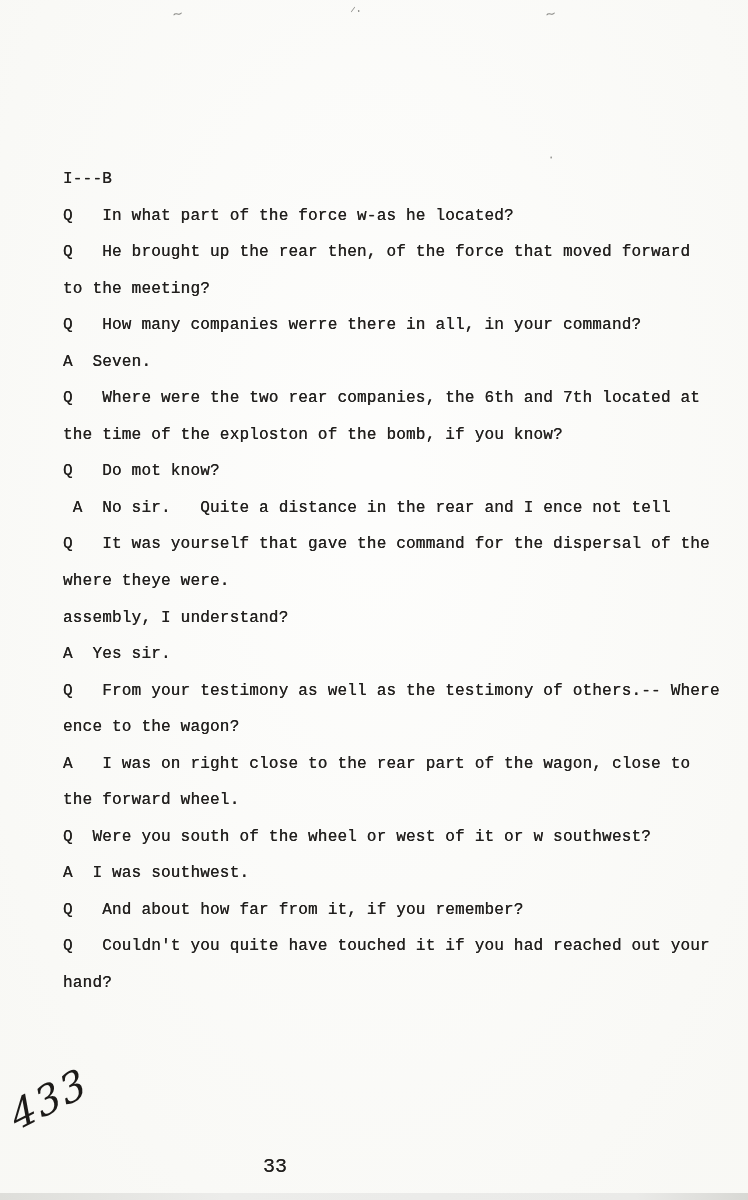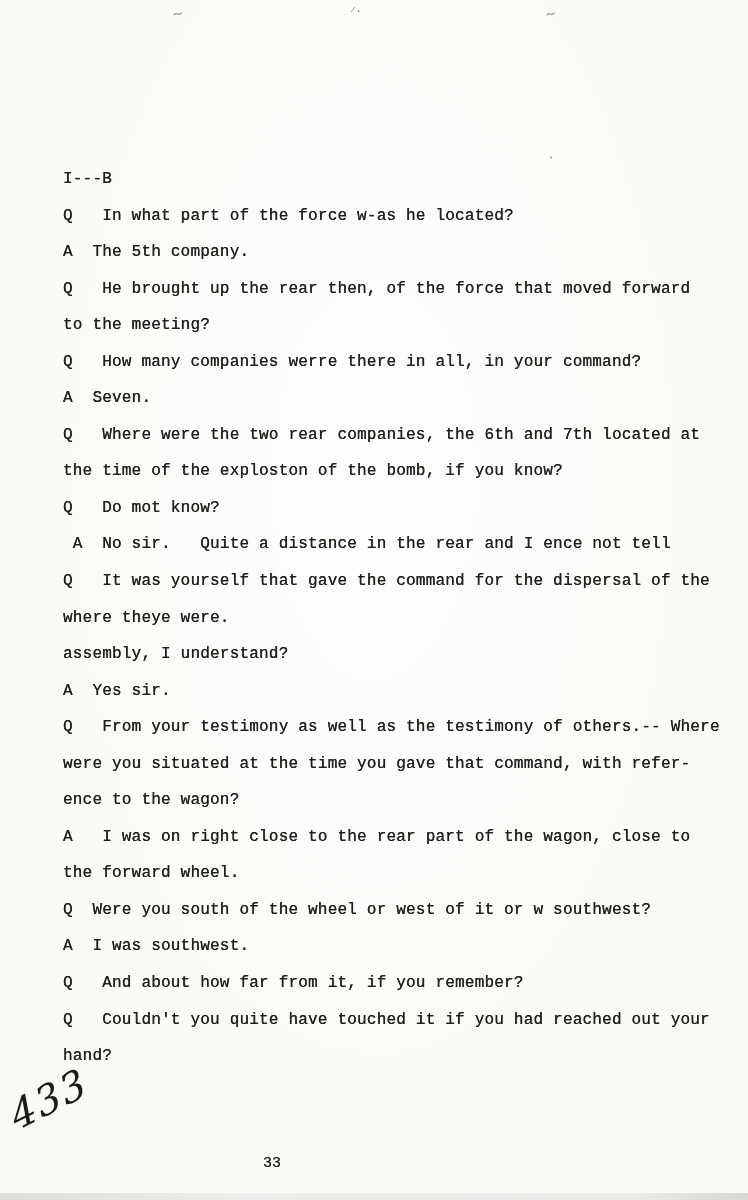--- a/index.html
+++ b/index.html
@@ -34,21 +34,21 @@
     margin-left: 7px;
   }
   .line {
     white-space: pre;
     height: 36.55px;
   }
   #page-number {
     position: absolute;
     left: 263px;
     top: 1155px;
-    font-size: 15px;
+    font-size: 20px;
     color: #211f1d;
     text-shadow: 0 0 0.5px rgba(20,18,16,0.75);
     text-align: center;
   }
   #handwritten {
     position: absolute;
     left: 4px;
     top: 1096px;
     font-family: "DejaVu Serif", serif;
     font-style: italic;
@@ -75,35 +75,33 @@
   }
 </style>
 </head>
 <body>
 
 <div id="page">
 
   <div id="transcript">
       <div class="line">I---B</div>
       <div class="line">Q   In what part of the force w-as he located?</div>
-      <div class="line">A  The 5th company.</div>
       <div class="line">Q   He brought up the rear then, of the force that moved forward</div>
       <div class="line">to the meeting?</div>
       <div class="line">Q   How many companies werre there in all, in your command?</div>
       <div class="line">A  Seven.</div>
       <div class="line">Q   Where were the two rear companies, the 6th and 7th located at</div>
       <div class="line">the time of the exploston of the bomb, if you know?</div>
       <div class="line">Q   Do mot know?</div>
       <div class="line"> A  No sir.   Quite a distance in the rear and I ence not tell</div>
       <div class="line">Q   It was yourself that gave the command for the dispersal of the</div>
       <div class="line">where theye were.</div>
       <div class="line">assembly, I understand?</div>
       <div class="line">A  Yes sir.</div>
       <div class="line">Q   From your testimony as well as the testimony of others.-- Where</div>
-      <div class="line">were you situated at the time you gave that command, with refer-</div>
       <div class="line">ence to the wagon?</div>
       <div class="line">A   I was on right close to the rear part of the wagon, close to</div>
       <div class="line">the forward wheel.</div>
       <div class="line">Q  Were you south of the wheel or west of it or w southwest?</div>
       <div class="line">A  I was southwest.</div>
       <div class="line">Q   And about how far from it, if you remember?</div>
       <div class="line">Q   Couldn't you quite have touched it if you had reached out your</div>
       <div class="line">hand?</div>
     </div>
 

